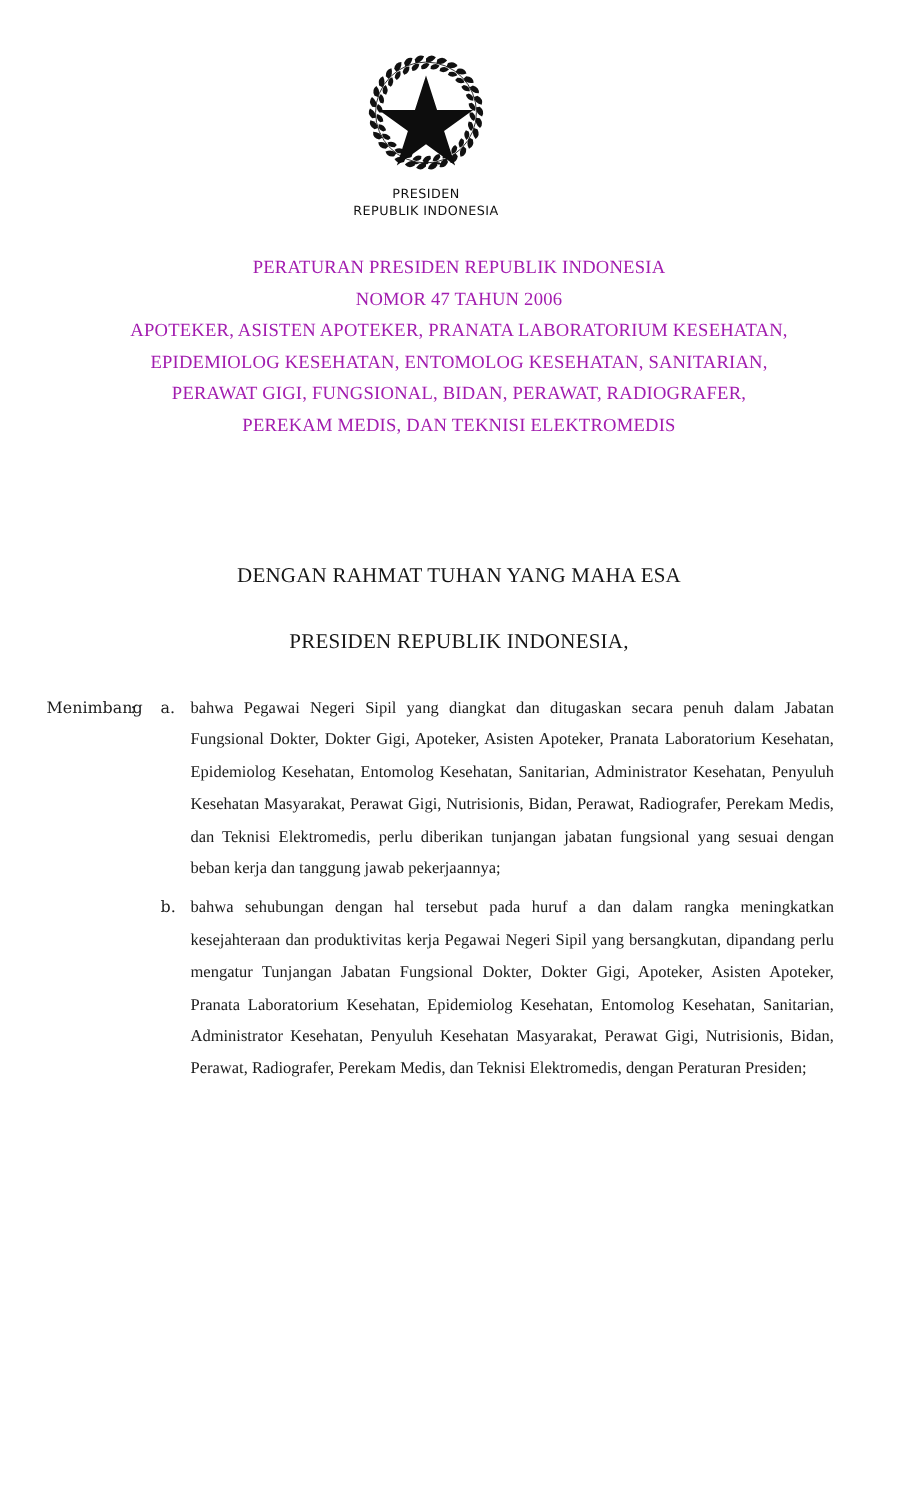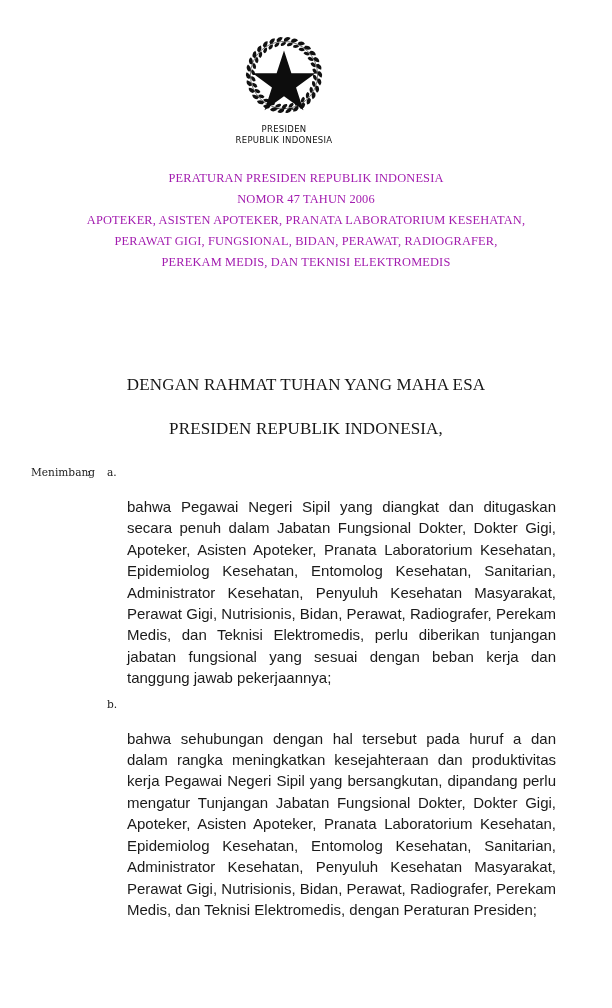--- a/index.html
+++ b/index.html
@@ -61,21 +61,21 @@
   .preamble {
     position: absolute;
     left: 56px;
     width: 500px;
     text-align: center;
   }
   .preamble.rahmat { top: 374px; }
   .preamble.presiden { top: 418px; }
   .preamble-line {
     font-family: "Liberation Serif", "DejaVu Serif", serif;
-    font-size: 17px;
+    font-size: 14px;
     line-height: 21px;
     letter-spacing: 0.15px;
     color: #161616;
   }
 
   
   .considering {
     position: absolute;
     top: 462px;
     left: 0;
@@ -118,28 +118,27 @@
   .item-marker {
     flex: 0 0 20px;
     width: 20px;
     font-family: "DejaVu Serif", "Liberation Serif", serif;
     font-size: 10.6px;
     line-height: 21.4px;
     color: #1a1a1a;
   }
   .item-body {
     flex: 1 1 auto;
-    font-family: Liberation Sans, sans-serif;
-    font-size: 15px;
+    font-family: Liberation Serif, serif;
+    font-size: 11px;
     line-height: 21.4px;
     text-align: justify;
     text-justify: inter-word;
     color: #1a1a1a;
     hyphens: none;
-    margin-top: 34px;
   }
 </style>
 </head>
 <body>
 
 <div class="emblem-block">
   <div class="emblem">
     <svg viewBox="0 0 100 100" width="82" height="82" aria-hidden="true">
       <g fill="#111111">
 
@@ -229,20 +228,21 @@
   <div class="emblem-caption">
     <div>PRESIDEN</div>
     <div>REPUBLIK INDONESIA</div>
   </div>
 </div>
 
 <div class="title-block">
   <div class="title-line">PERATURAN PRESIDEN REPUBLIK INDONESIA</div>
   <div class="title-line">NOMOR 47 TAHUN 2006</div>
   <div class="title-line">APOTEKER, ASISTEN APOTEKER, PRANATA LABORATORIUM KESEHATAN,</div>
+  <div class="title-line">EPIDEMIOLOG KESEHATAN, ENTOMOLOG KESEHATAN, SANITARIAN,</div>
   <div class="title-line">PERAWAT GIGI, FUNGSIONAL, BIDAN, PERAWAT, RADIOGRAFER,</div>
   <div class="title-line">PEREKAM MEDIS, DAN TEKNISI ELEKTROMEDIS</div>
 </div>
 
 <div class="preamble rahmat">
   <div class="preamble-line">DENGAN RAHMAT TUHAN YANG MAHA ESA</div>
 </div>
 <div class="preamble presiden">
   <div class="preamble-line">PRESIDEN REPUBLIK INDONESIA,</div>
 </div>

